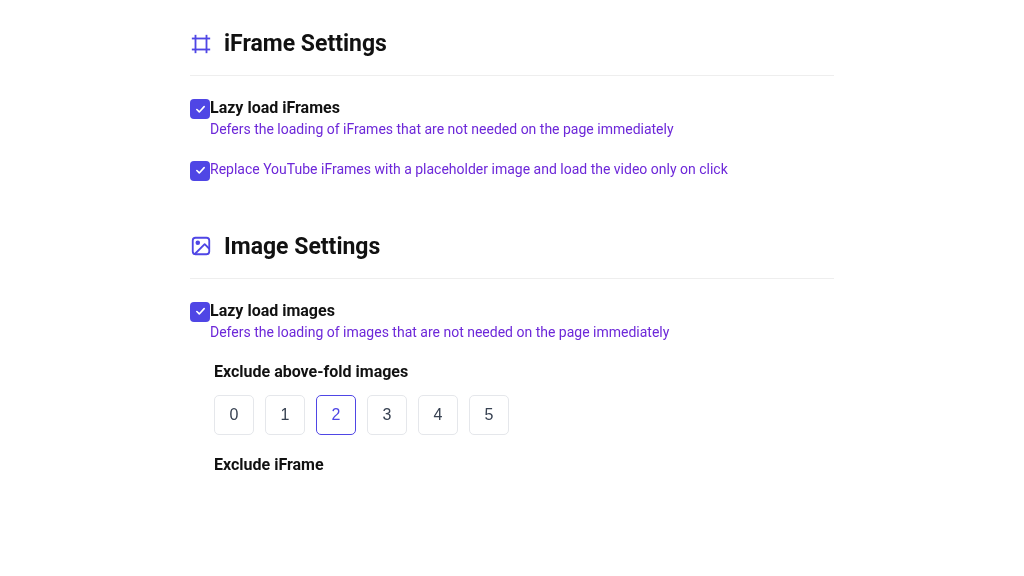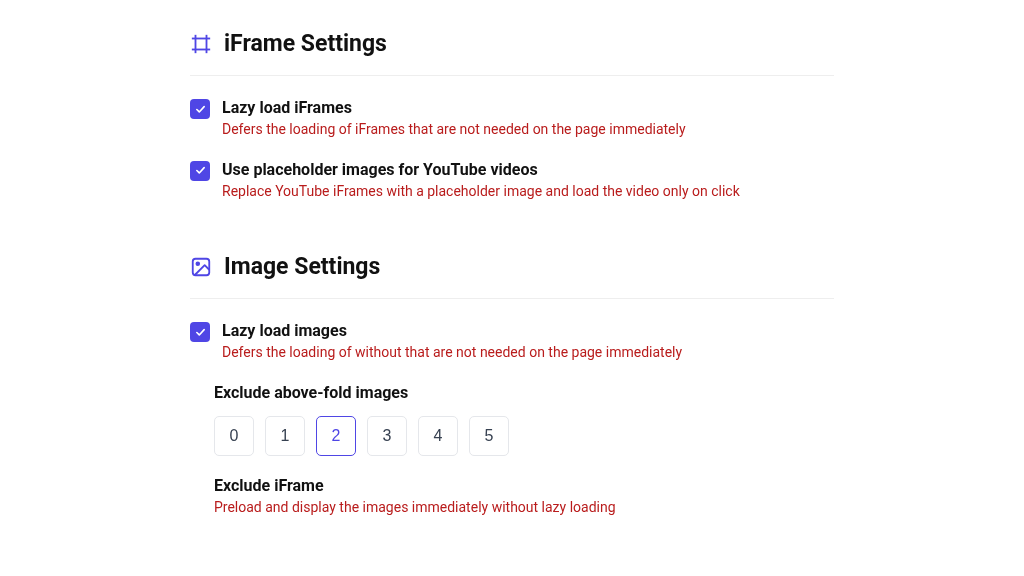--- a/index.html
+++ b/index.html
@@ -1,25 +1,25 @@
 <!DOCTYPE html>
 <html><head>
   <meta charset="utf-8">
   <style>
     * { margin: 0; padding: 0; box-sizing: border-box; }
     body { font-family: -apple-system, BlinkMacSystemFont, "Segoe UI", Roboto, sans-serif; background: #fff; color: #111; width: 1024px; height: 576px; padding: 30px 190px 0; }
     .section-header { display: flex; align-items: center; gap: 12px; padding-bottom: 18px; border-bottom: 1px solid #eee; margin-bottom: 22px; }
     .section-header .section-title { font-size: 23px; font-weight: 700; color: #111; text-align: right; }
     .section-icon { width: 22px; height: 22px; flex-shrink: 0; }
-    .setting-row { display: flex; align-items: flex-start; gap: 12px; margin-bottom: 20px; }
+    .setting-row { display: flex; align-items: flex-start; margin-bottom: 20px; }
     .checkbox { width: 20px; height: 20px; background: #4f46e5; border-radius: 4px; display: flex; align-items: center; justify-content: center; flex-shrink: 0; margin-top: 1px; cursor: pointer; }
     .checkbox svg { width: 13px; height: 13px; }
     .setting-content { flex: 1; }
     .setting-label { font-size: 16px; font-weight: 700; color: #111; margin-bottom: 3px; }
-    .setting-desc { font-size: 14px; color: #b91c1c; line-height: 1.4; }
+    .setting-desc { font-size: 14px; color: #6d28d9; line-height: 1.4; }
     .sub-setting { margin-left: 24px; margin-bottom: 20px; }
     .radio-group { display: flex; gap: 11px; margin-top: 14px; }
     .radio-btn { width: 40px; height: 40px; border: 1px solid #e5e7eb; border-radius: 5px; background: #fff; display: flex; align-items: center; justify-content: center; font-size: 16px; color: #374151; cursor: pointer; }
     .radio-btn.selected { border-color: #4f46e5; color: #4f46e5; }
     .section-gap { margin-top: 52px; }
   </style>
 </head>
 <body>
 
 <div class="section-header">
@@ -46,21 +46,20 @@
   </div>
 </div>
 
 <div class="setting-row">
   <div class="checkbox">
     <svg viewBox="0 0 16 16">
         <path d="M3.5 8l3 3 6-6.5" stroke="#fff" stroke-width="2" fill="none" stroke-linecap="round" stroke-linejoin="round"></path>
       </svg>
   </div>
   <div class="setting-content">
-    <div class="setting-label">Use placeholder images for YouTube videos</div>
     <div class="setting-desc">Replace YouTube iFrames with a placeholder image and load the video only on click</div>
   </div>
 </div>
 
 <div class="section-header section-gap">
   <span class="section-icon">
     <svg viewBox="0 0 24 24" fill="none" stroke="#4f46e5" stroke-width="2" stroke-linejoin="round">
         <rect x="3" y="3" width="18" height="18" rx="3"></rect>
         <circle cx="8.5" cy="8.5" r="1.5" fill="#4f46e5"></circle>
         <path d="M21 15l-5-5L5 21"></path>
@@ -70,32 +69,31 @@
 </div>
 
 <div class="setting-row">
   <div class="checkbox">
     <svg viewBox="0 0 16 16">
         <path d="M3.5 8l3 3 6-6.5" stroke="#fff" stroke-width="2" fill="none" stroke-linecap="round" stroke-linejoin="round"></path>
       </svg>
   </div>
   <div class="setting-content">
     <div class="setting-label">Lazy load images</div>
-    <div class="setting-desc">Defers the loading of without that are not needed on the page immediately</div>
+    <div class="setting-desc">Defers the loading of images that are not needed on the page immediately</div>
   </div>
 </div>
 
 <div class="sub-setting">
   <div class="setting-label">Exclude above-fold images</div>
   <div class="radio-group">
     <button class="radio-btn">0</button>
     <button class="radio-btn">1</button>
     <button class="radio-btn selected">2</button>
     <button class="radio-btn">3</button>
     <button class="radio-btn">4</button>
     <button class="radio-btn">5</button>
   </div>
 </div>
 
 <div class="sub-setting">
   <div class="setting-label">Exclude iFrame</div>
-  <div class="setting-desc">Preload and display the images immediately without lazy loading</div>
 </div>
 
 </body></html>

